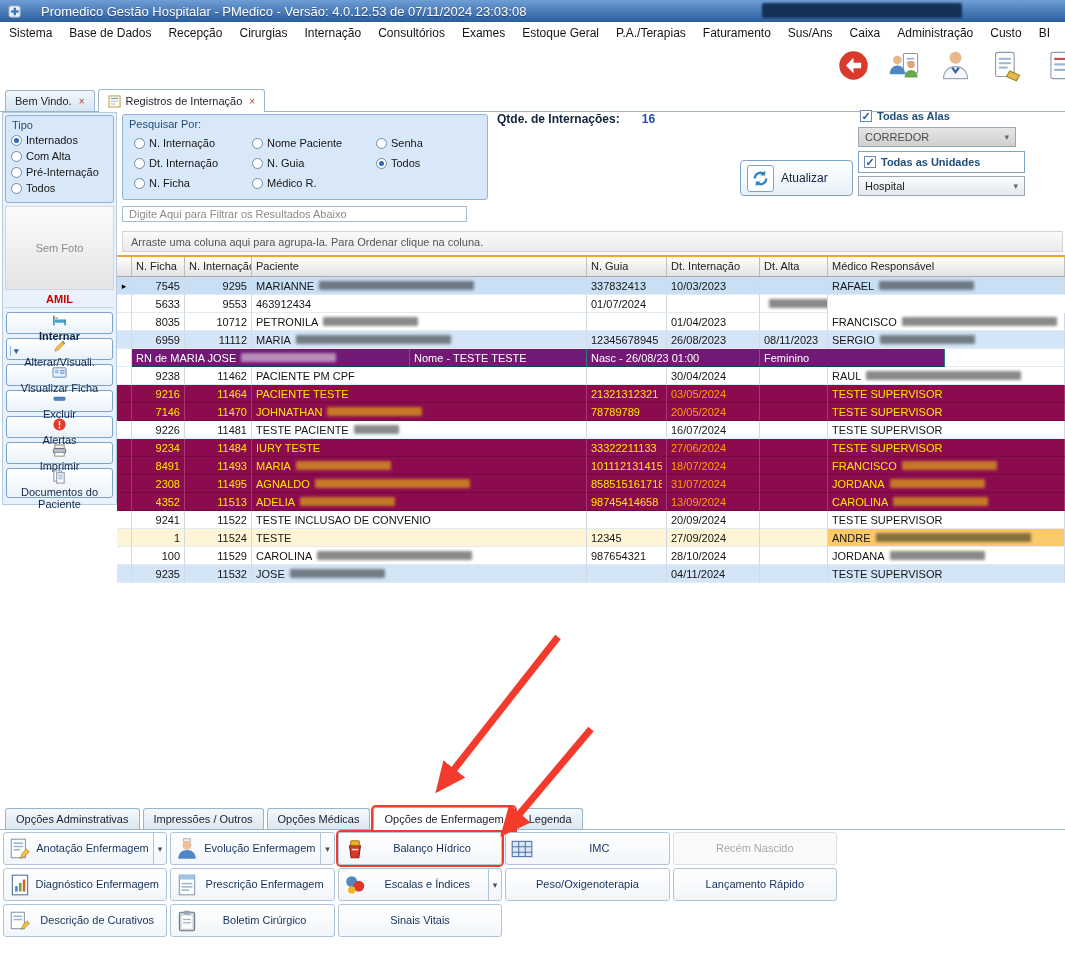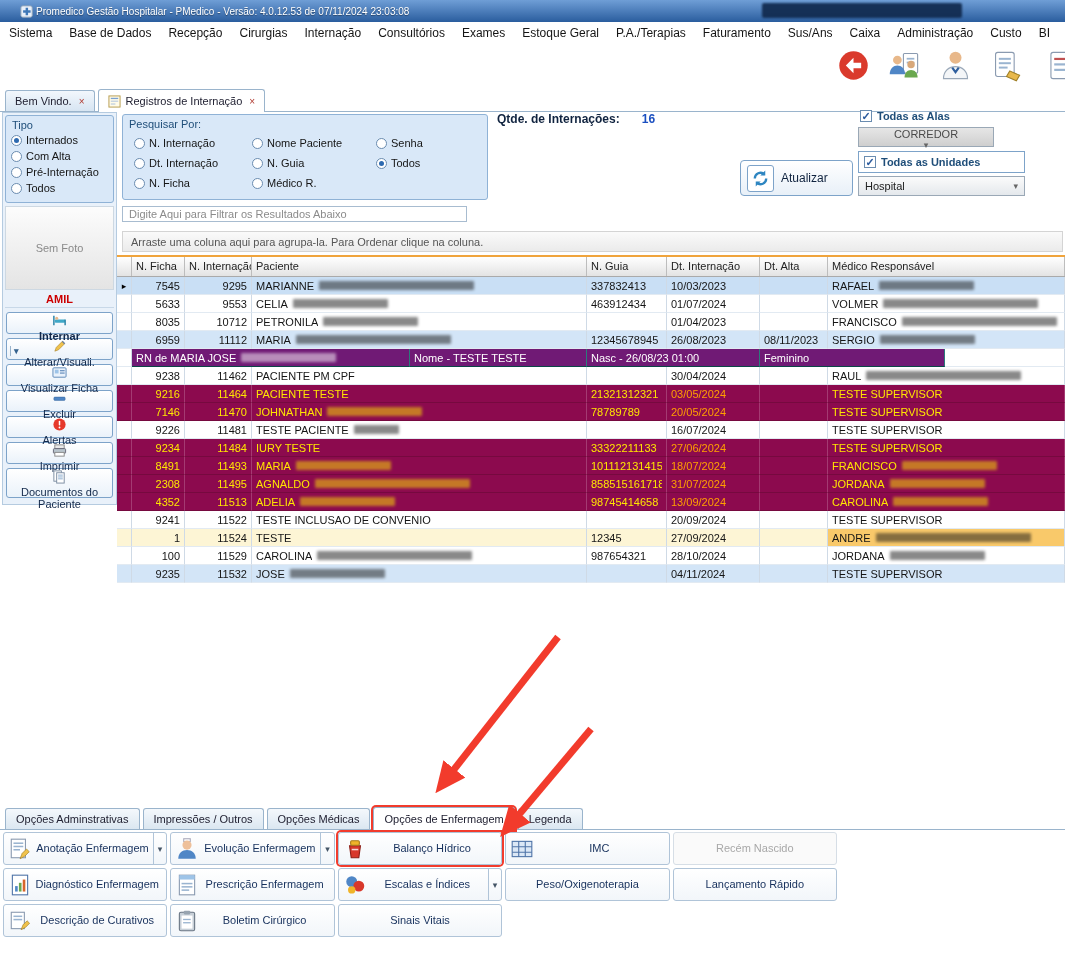--- a/index.html
+++ b/index.html
@@ -1,21 +1,21 @@
 <!DOCTYPE html>
 <html><head>
 <meta charset="utf-8">
 <style>
 *{margin:0;padding:0;box-sizing:border-box;}
 html,body{width:1065px;height:960px;overflow:hidden;}
 body{font-family:"Liberation Sans",sans-serif;font-size:11px;color:#151515;background:#fff;}
 .app{position:relative;width:1065px;height:960px;background:#fff;}
 
 
-.titlebar{position:absolute;left:0;top:0;width:100%;height:22px;background:linear-gradient(#6f9ed6,#2a5d9e);display:flex;align-items:center;gap:1px;padding:0 20px;color:#fff;font-size:10px;text-shadow:0 1px 1px rgba(0,0,0,.4);}
+.titlebar{position:absolute;left:0;top:0;width:100%;height:22px;background:linear-gradient(#6f9ed6,#2a5d9e);display:flex;align-items:center;gap:18px;padding:0 8px;color:#fff;font-size:13px;text-shadow:0 1px 1px rgba(0,0,0,.4);}
 .app-icon{width:15px;height:15px;flex:none;}
 .app-icon svg{width:100%;height:100%;}
 .title-redact{position:absolute;left:762px;top:3px;width:200px;height:15px;background:#112a4e;border-radius:2px;filter:blur(1px);opacity:.92;}
 
 
 .menubar{position:absolute;left:0;top:22px;width:100%;height:22px;background:#fff;display:flex;align-items:center;gap:17px;padding:0 9px;font-size:12px;}
 .menu-item{cursor:default;white-space:nowrap;}
 
 
 .toolbar{position:absolute;left:0;top:44px;width:100%;height:44px;background:#fff;}
@@ -57,21 +57,21 @@
 .qtde{position:absolute;left:497px;top:112px;display:flex;gap:22px;font-size:12px;font-weight:bold;color:#10233f;}
 .qtde-val{color:#1a4fc0;}
 .atualizar{position:absolute;left:740px;top:160px;width:113px;height:36px;background:linear-gradient(#fff,#e8f0f8);border:1px solid #7da3c9;border-radius:4px;display:flex;align-items:center;gap:7px;padding:0 6px;font-size:12px;color:#10233f;cursor:pointer;font-family:inherit;}
 .refresh-box{width:27px;height:27px;border:1px solid #7da3c9;border-radius:3px;background:#fff;display:flex;align-items:center;justify-content:center;flex:none;}
 .refresh-box svg{width:21px;height:21px;}
 .chk-row{position:absolute;display:flex;align-items:center;gap:5px;font-weight:bold;color:#1f4e79;cursor:pointer;}
 .alas{left:860px;top:110px;}
 .cbx{width:12px;height:12px;border:1px solid #6a8cb0;background:#fff;color:#2d5c9e;font-size:11px;line-height:11px;text-align:center;flex:none;}
 .unidades-box{position:absolute;left:858px;top:151px;width:167px;height:22px;background:#fff;border:1px solid #7da3c9;display:flex;align-items:center;gap:5px;padding:0 5px;font-weight:bold;color:#1f4e79;cursor:pointer;}
 .select{position:absolute;height:20px;display:flex;align-items:center;justify-content:space-between;padding:0 6px;border:1px solid #9aa8b6;cursor:pointer;}
-.sel-corredor{left:858px;top:127px;width:136px;background:linear-gradient(#e6e6e6,#cfcfcf);color:#4a4a4a;flex-direction:column;}
+.sel-corredor{left:858px;top:127px;width:158px;background:linear-gradient(#e6e6e6,#cfcfcf);color:#4a4a4a;}
 .sel-hospital{left:858px;top:176px;width:167px;background:linear-gradient(#fbfbfb,#e4e8ec);color:#222;}
 .select .dd{color:#666;font-size:9px;}
 
 
 .filter{position:absolute;left:122px;top:206px;width:345px;height:16px;border:1px solid #a8bcd0;padding:4px 6px;font-family:inherit;font-size:11px;color:#333;}
 .filter::placeholder{color:#8b8b8b;}
 .group-hint{position:absolute;left:122px;top:231px;width:941px;height:21px;background:linear-gradient(#fafafa,#ebebeb);border:1px solid #d4d4d4;color:#555;display:flex;align-items:center;padding:0 8px;}
 
 
 .grid{position:absolute;left:117px;top:255px;width:948px;border-top:2px solid #f0a43c;background:#fff;}
@@ -412,24 +412,20 @@
         </div>
         <div class="grow st-white">
           <div class="gc ind"></div>
           <div class="gc num">
             <span class="ct">5633</span>
           </div>
           <div class="gc num">
             <span class="ct">9553</span>
           </div>
           <div class="gc">
-            <span class="ct">CELIA</span>
-            <span class="redact w-m"></span>
-          </div>
-          <div class="gc">
             <span class="ct">463912434</span>
           </div>
           <div class="gc date">
             <span class="ct">01/07/2024</span>
           </div>
           <div class="gc"></div>
           <div class="gc medico">
             <span class="ct">VOLMER</span>
             <span class="redact w-l"></span>
           </div>

